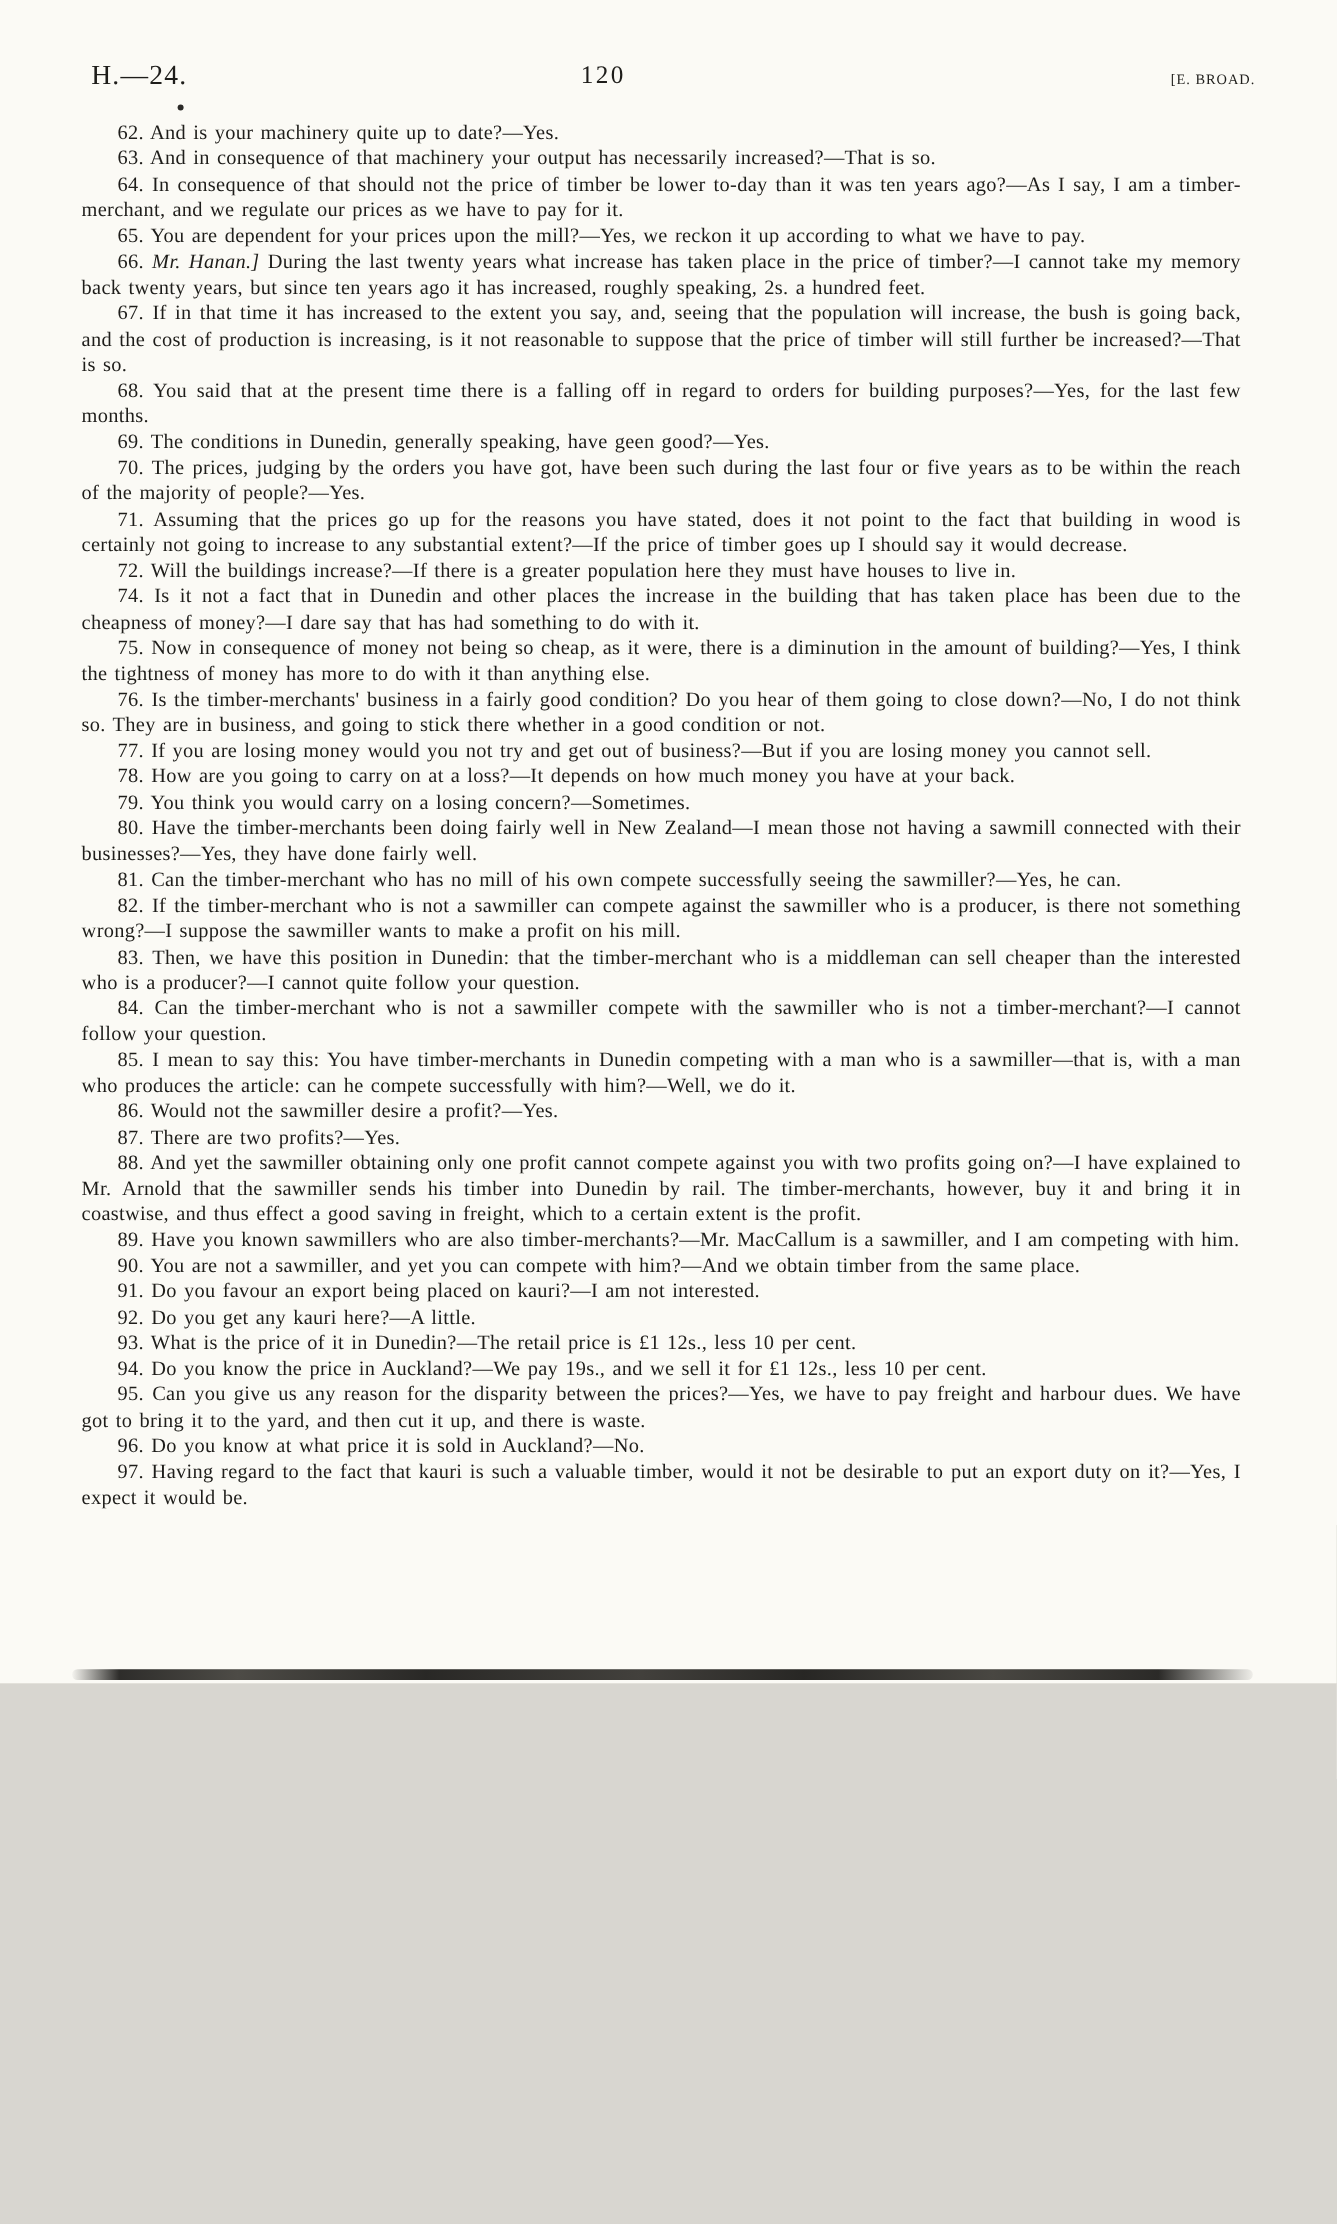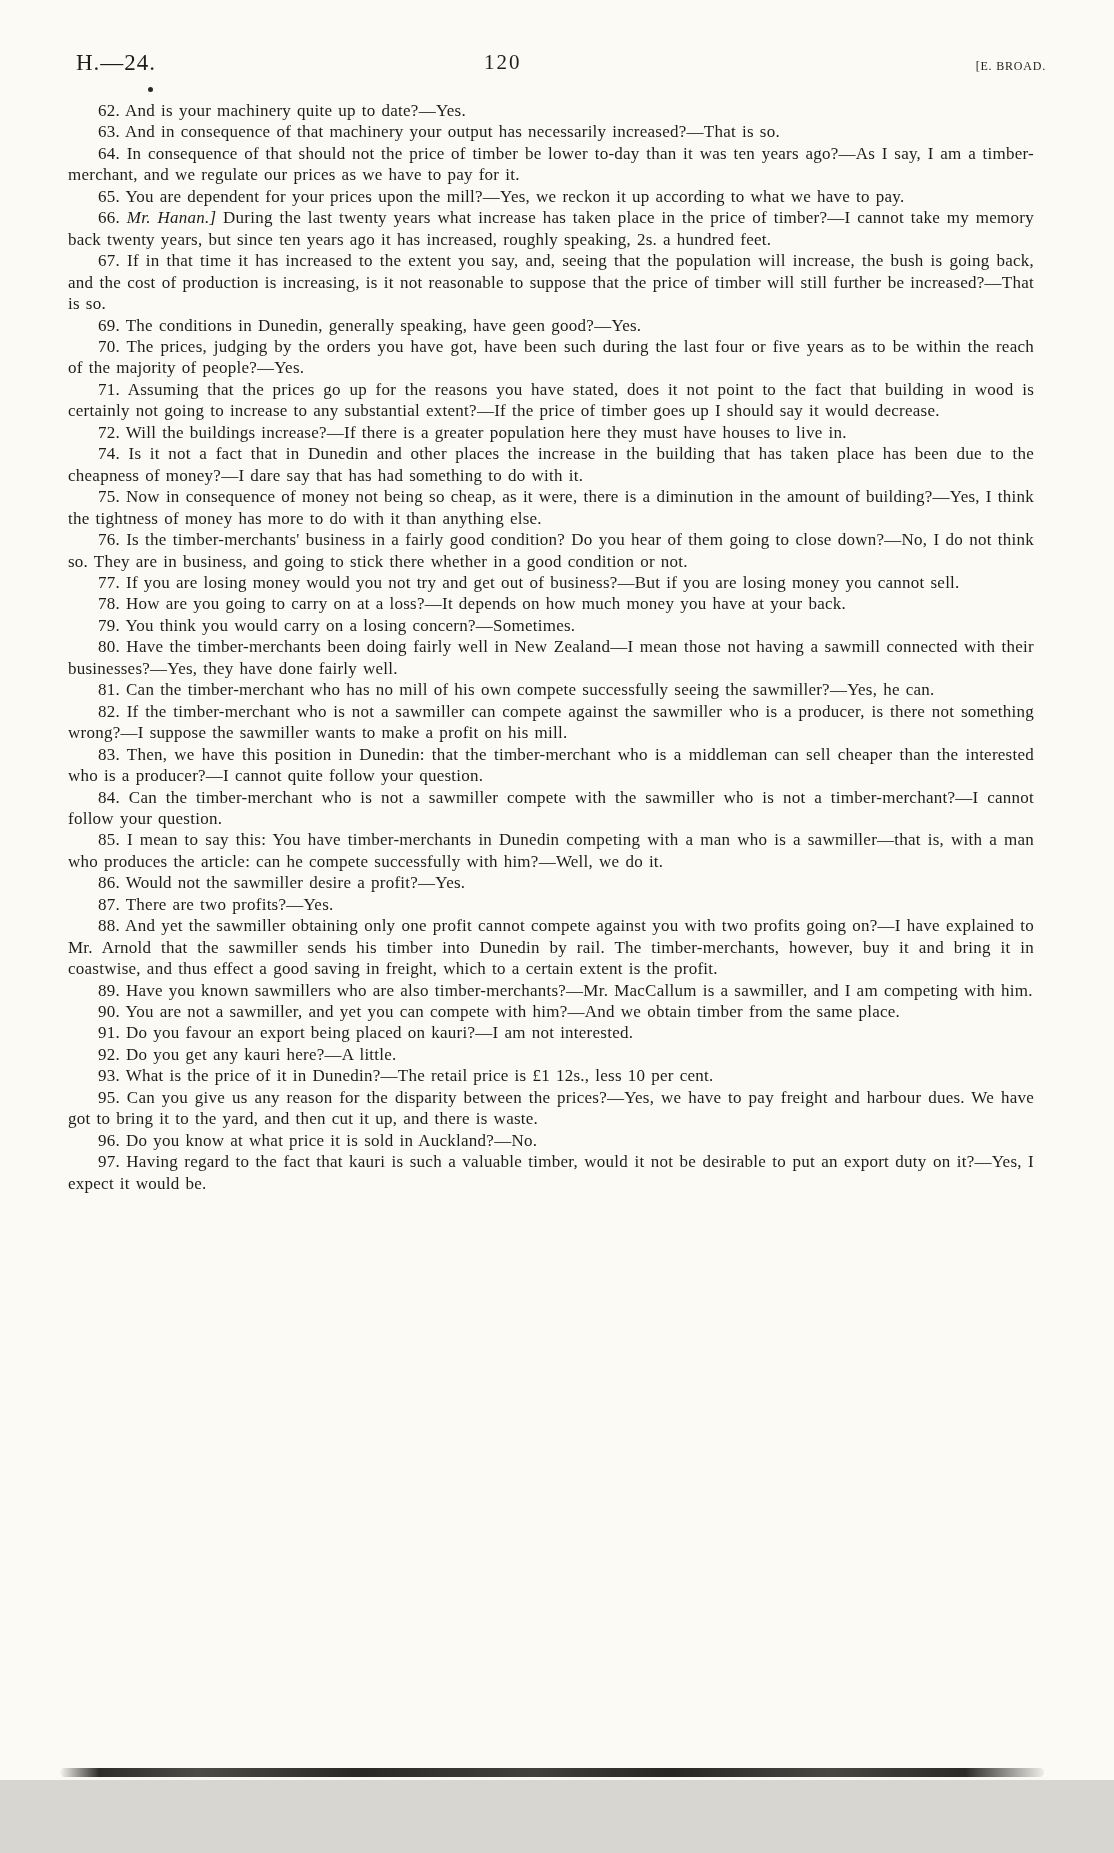--- a/index.html
+++ b/index.html
@@ -1,19 +1,19 @@
 <!DOCTYPE html>
 <html><head>
 <meta charset="utf-8">
 <style>
   html, body { margin: 0; padding: 0; background: #d8d6d0; }
   .page {
     position: relative;
     width: 1114px;
-    height: 1780px;
+    height: 1403px;
     margin: 0 auto;
     background: #fbfaf5;
     color: #1e1d1a;
     font-family: "Liberation Serif", "DejaVu Serif", serif;
     overflow: hidden;
   }
   .header {
     position: absolute;
     top: 50px;
     left: 76px;
@@ -85,20 +85,21 @@
 
   <div class="ink-dot dot-top"></div>
 
   <div class="doc-body">
       <p class="para"><span>62. </span><span>And is your machinery quite up to date?—Yes.</span></p>
       <p class="para"><span>63. </span><span>And in consequence of that machinery your output has necessarily increased?—That is so.</span></p>
       <p class="para"><span>64. </span><span>In consequence of that should not the price of timber be lower to-day than it was ten years ago?—As I say, I am a timber-merchant, and we regulate our prices as we have to pay for it.</span></p>
       <p class="para"><span>65. </span><span>You are dependent for your prices upon the mill?—Yes, we reckon it up according to what we have to pay.</span></p>
       <p class="para"><span>66. </span><span class="speaker">Mr. Hanan.] </span><span>During the last twenty years what increase has taken place in the price of timber?—I cannot take my memory back twenty years, but since ten years ago it has increased, roughly speaking, 2s. a hundred feet.</span></p>
       <p class="para"><span>67. </span><span>If in that time it has increased to the extent you say, and, seeing that the population will increase, the bush is going back, and the cost of production is increasing, is it not reasonable to suppose that the price of timber will still further be increased?—That is so.</span></p>
+      <p class="para"><span>68. </span><span>You said that at the present time there is a falling off in regard to orders for building purposes?—Yes, for the last few months.</span></p>
       <p class="para"><span>69. </span><span>The conditions in Dunedin, generally speaking, have geen good?—Yes.</span></p>
       <p class="para"><span>70. </span><span>The prices, judging by the orders you have got, have been such during the last four or five years as to be within the reach of the majority of people?—Yes.</span></p>
       <p class="para"><span>71. </span><span>Assuming that the prices go up for the reasons you have stated, does it not point to the fact that building in wood is certainly not going to increase to any substantial extent?—If the price of timber goes up I should say it would decrease.</span></p>
       <p class="para"><span>72. </span><span>Will the buildings increase?—If there is a greater population here they must have houses to live in.</span></p>
       <p class="para"><span>74. </span><span>Is it not a fact that in Dunedin and other places the increase in the building that has taken place has been due to the cheapness of money?—I dare say that has had something to do with it.</span></p>
       <p class="para"><span>75. </span><span>Now in consequence of money not being so cheap, as it were, there is a diminution in the amount of building?—Yes, I think the tightness of money has more to do with it than anything else.</span></p>
       <p class="para"><span>76. </span><span>Is the timber-merchants' business in a fairly good condition?  Do you hear of them going to close down?—No, I do not think so.  They are in business, and going to stick there whether in a good condition or not.</span></p>
       <p class="para"><span>77. </span><span>If you are losing money would you not try and get out of business?—But if you are losing money you cannot sell.</span></p>
       <p class="para"><span>78. </span><span>How are you going to carry on at a loss?—It depends on how much money you have at your back.</span></p>
       <p class="para"><span>79. </span><span>You think you would carry on a losing concern?—Sometimes.</span></p>
@@ -109,20 +110,21 @@
       <p class="para"><span>84. </span><span>Can the timber-merchant who is not a sawmiller compete with the sawmiller who is not a timber-merchant?—I cannot follow your question.</span></p>
       <p class="para"><span>85. </span><span>I mean to say this: You have timber-merchants in Dunedin competing with a man who is a sawmiller—that is, with a man who produces the article: can he compete successfully with him?—Well, we do it.</span></p>
       <p class="para"><span>86. </span><span>Would not the sawmiller desire a profit?—Yes.</span></p>
       <p class="para"><span>87. </span><span>There are two profits?—Yes.</span></p>
       <p class="para"><span>88. </span><span>And yet the sawmiller obtaining only one profit cannot compete against you with two profits going on?—I have explained to Mr. Arnold that the sawmiller sends his timber into Dunedin by rail.  The timber-merchants, however, buy it and bring it in coastwise, and thus effect a good saving in freight, which to a certain extent is the profit.</span></p>
       <p class="para"><span>89. </span><span>Have you known sawmillers who are also timber-merchants?—Mr. MacCallum is a sawmiller, and I am competing with him.</span></p>
       <p class="para"><span>90. </span><span>You are not a sawmiller, and yet you can compete with him?—And we obtain timber from the same place.</span></p>
       <p class="para"><span>91. </span><span>Do you favour an export being placed on kauri?—I am not interested.</span></p>
       <p class="para"><span>92. </span><span>Do you get any kauri here?—A little.</span></p>
       <p class="para"><span>93. </span><span>What is the price of it in Dunedin?—The retail price is £1 12s., less 10 per cent.</span></p>
+      <p class="para"><span>94. </span><span>Do you know the price in Auckland?—We pay 19s., and we sell it for £1 12s., less 10 per cent.</span></p>
       <p class="para"><span>95. </span><span>Can you give us any reason for the disparity between the prices?—Yes, we have to pay freight and harbour dues.  We have got to bring it to the yard, and then cut it up, and there is waste.</span></p>
       <p class="para"><span>96. </span><span>Do you know at what price it is sold in Auckland?—No.</span></p>
       <p class="para"><span>97. </span><span>Having regard to the fact that kauri is such a valuable timber, would it not be desirable to put an export duty on it?—Yes, I expect it would be.</span></p>
     </div>
 
   <div class="ink-dot dot-bottom"></div>
   <div class="scan-edge"></div>
 </div>
 
 </body></html>

